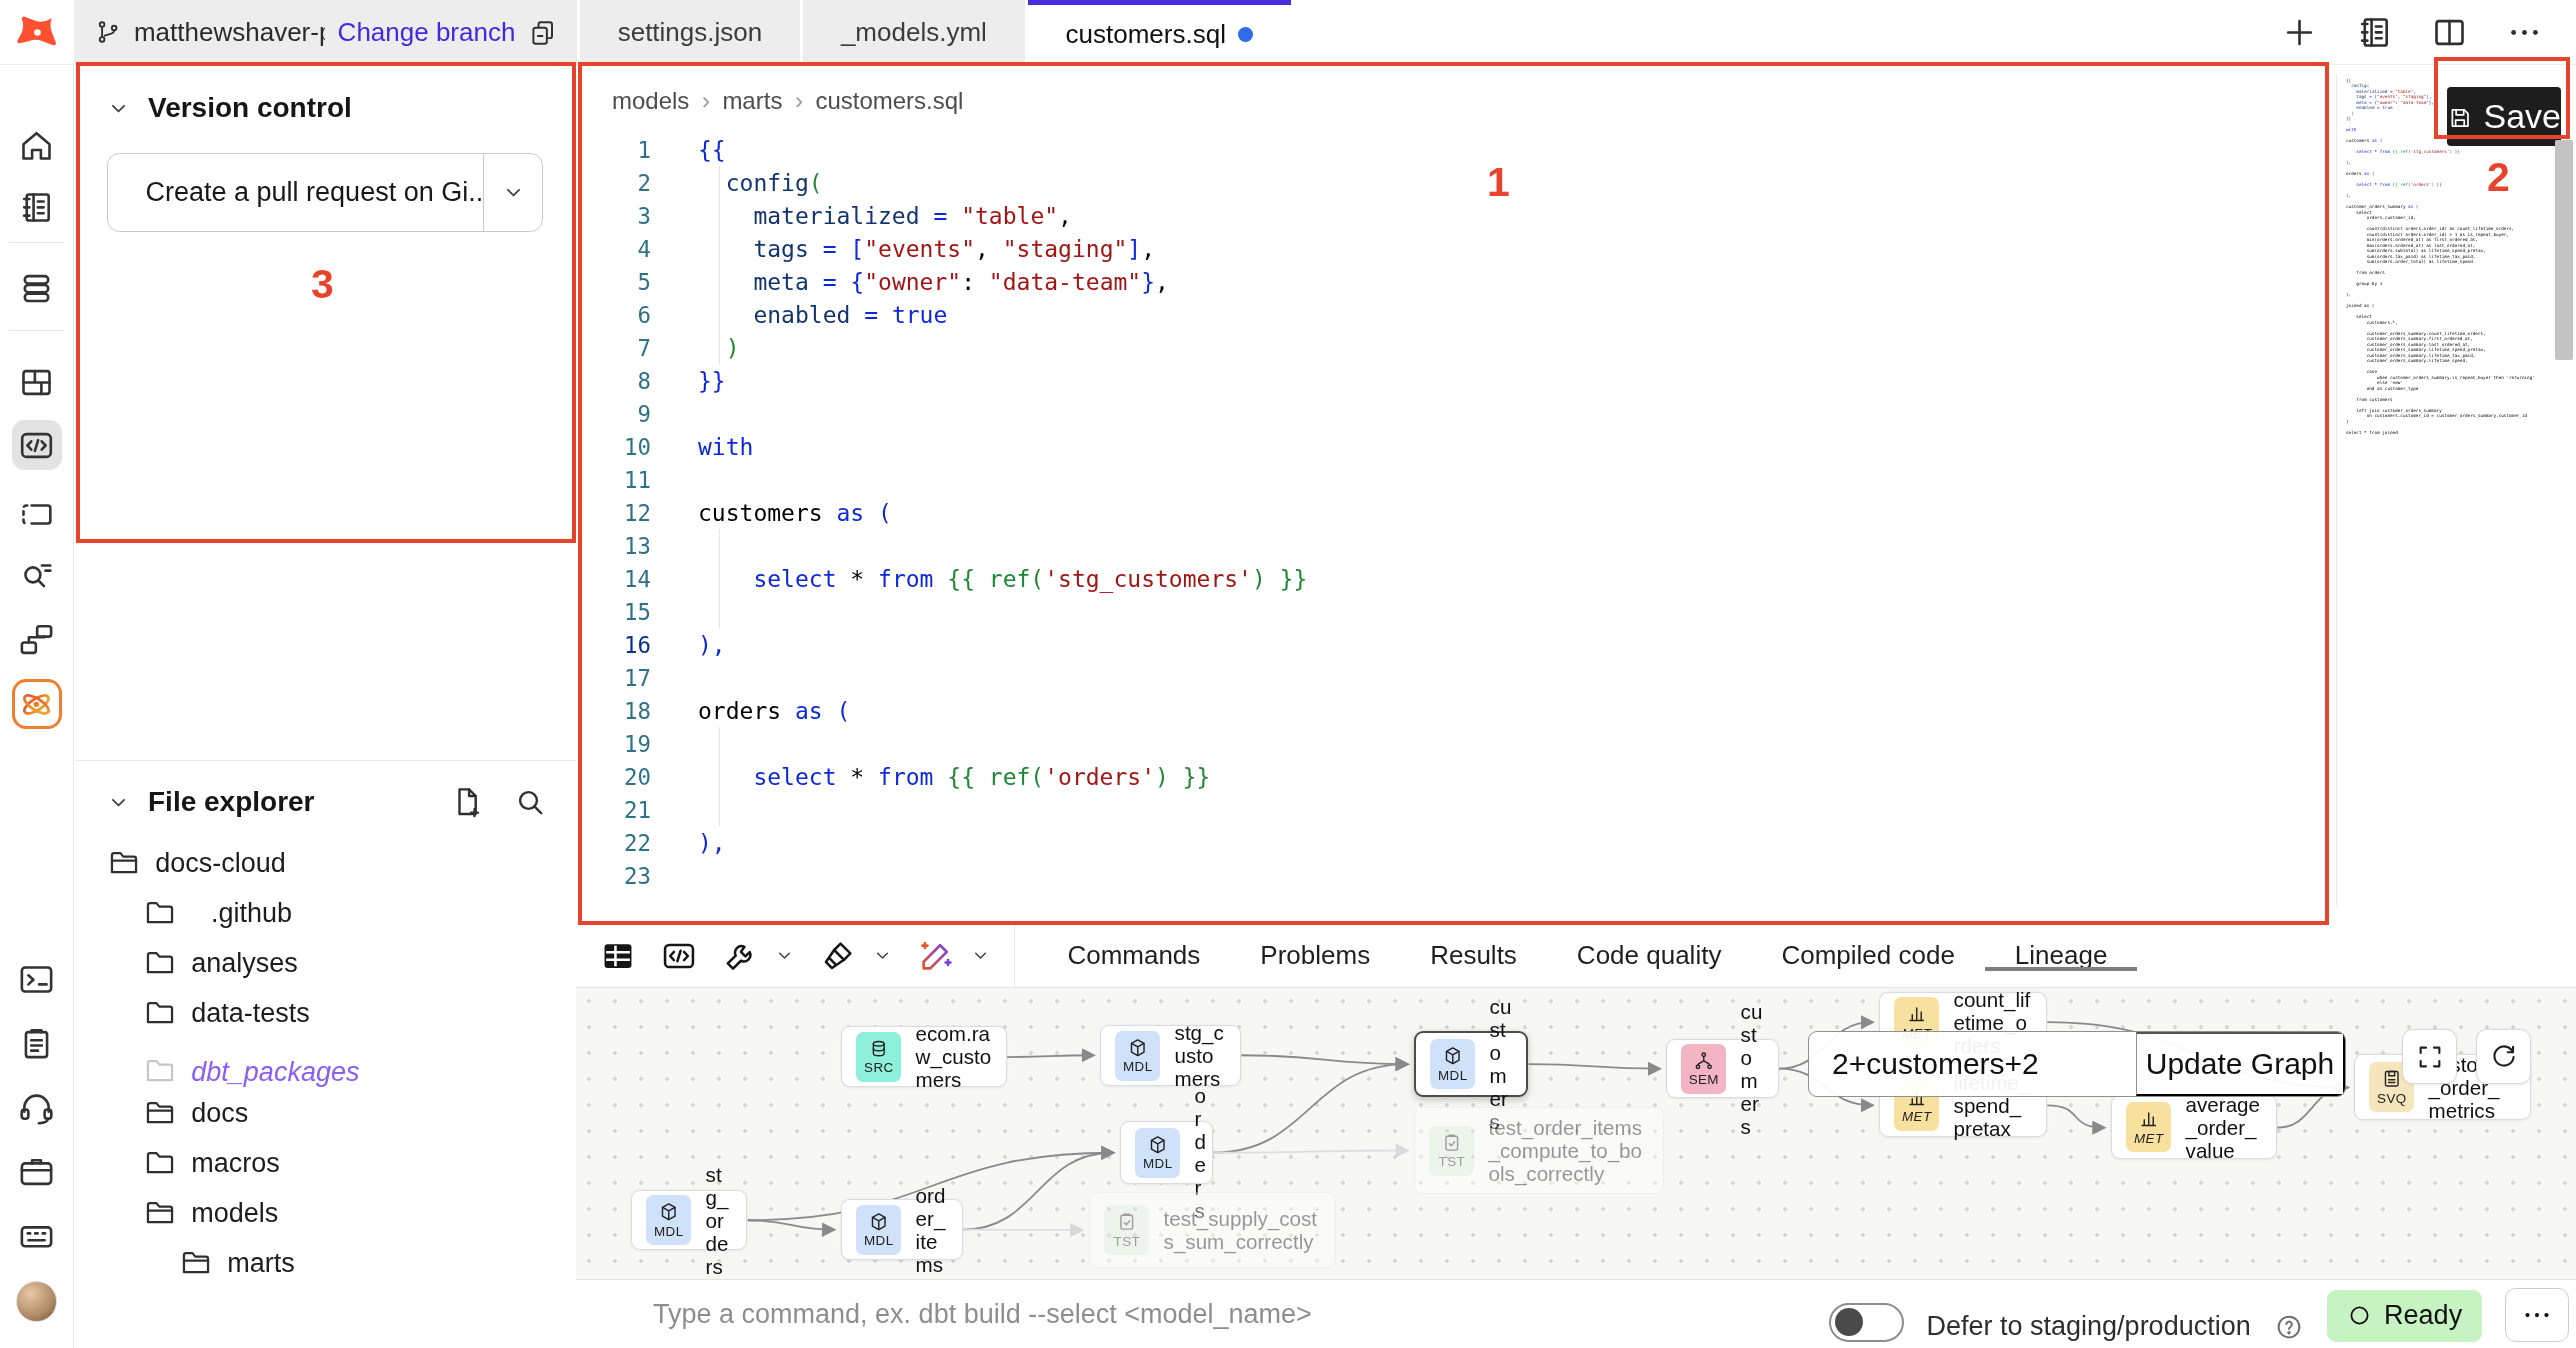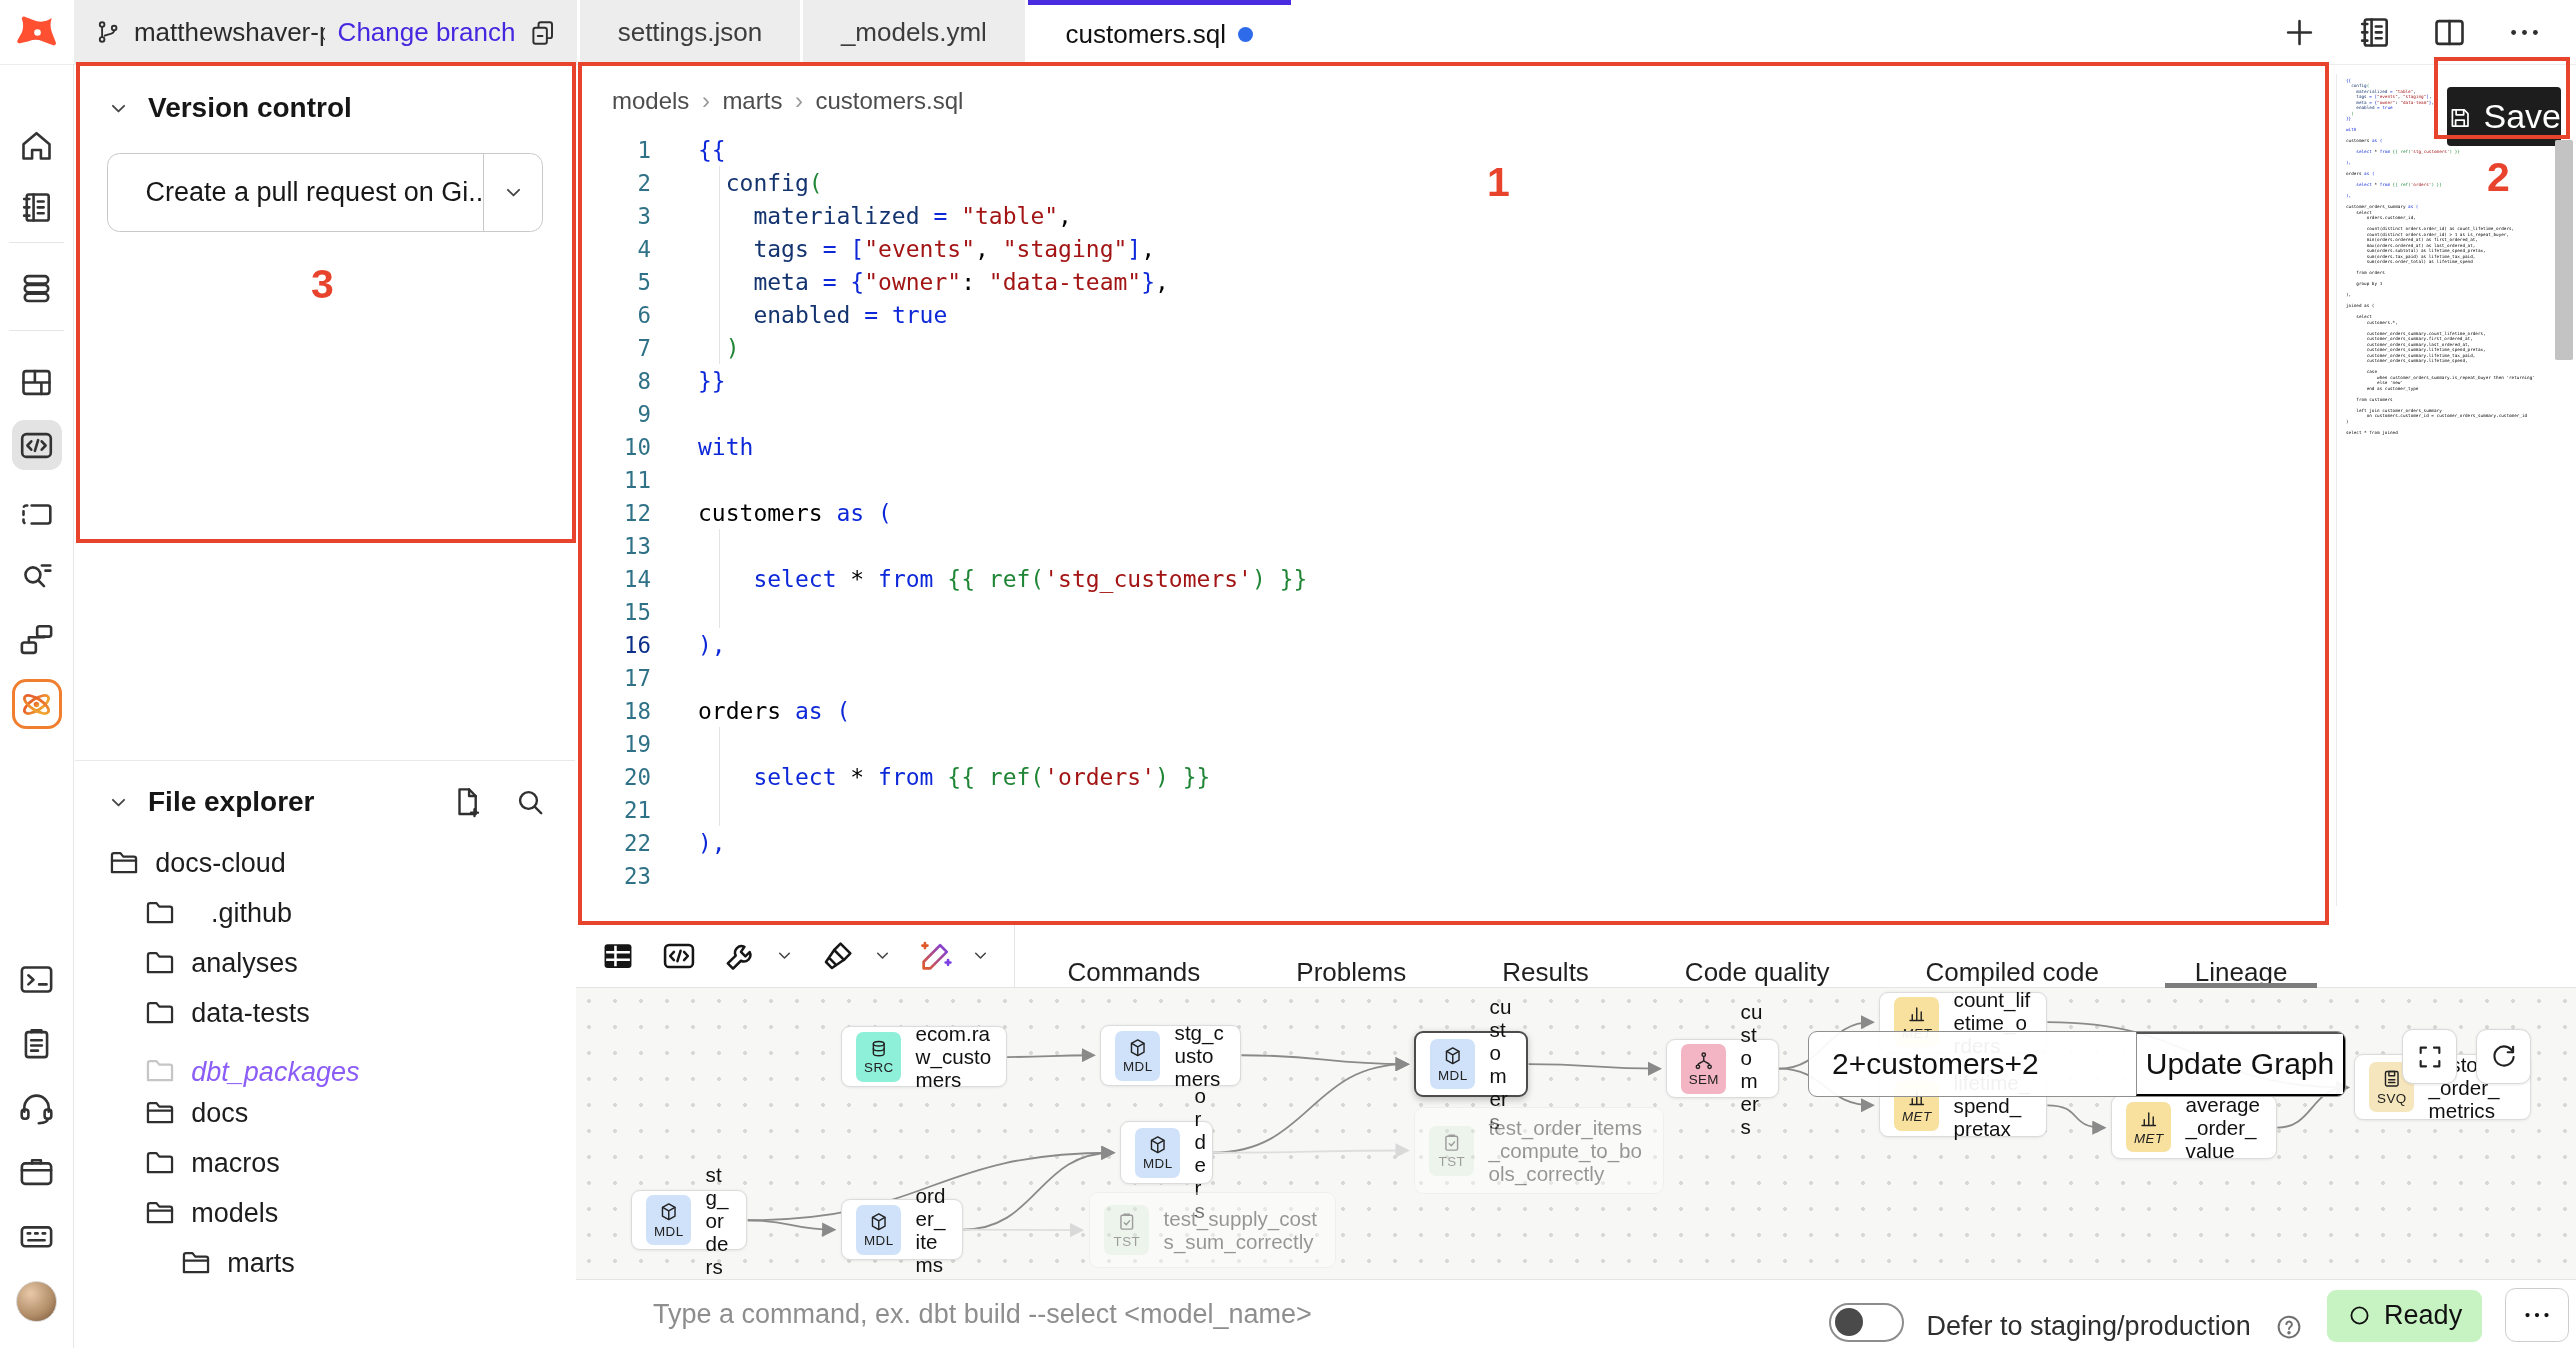--- a/index.html
+++ b/index.html
@@ -66,21 +66,21 @@
   .save-btn .icn { width:30px; height:30px; color:#fff; }
   .vscroll { position:absolute; left:1979px; top:75px; width:18px; height:220px; background:#c3c3c3; border-radius:1.8px; }
 
   
   .bottom { position:absolute; left:576px; top:924px; width:2000px; height:425px; background:#fff; }
   .btoolbar { position:absolute; left:0; top:0; width:2000px; height:64px; display:flex; align-items:center; border-bottom:0.9px solid #e4e4e4; }
   .btool-icons { display:flex; align-items:center; gap:23px; padding-left:23px; }
   .btool-icons .icn { width:38px; height:38px; color:#161616; cursor:pointer; }
   .btool-icons .chev { width:23px; height:23px; margin-left:-9px; cursor:pointer; }
   .btool-sep { width:0.9px; height:64px; background:#e4e4e4; margin-left:21.5px; }
-  .btabs { display:flex; align-items:flex-end; height:64px; margin-left:23px;gap:36px; }
+  .btabs { display:flex; align-items:center; height:64px; margin-left:23px; }
   .btab { display:flex; align-items:center; padding:0 30px; font-size:26px; color:#1f1f1f; position:relative; cursor:pointer; }
   .btab.active { font-weight:400; }
   .btab.active::after { content:""; position:absolute; left:0; right:0; bottom:0; height:4.5px; background:#7d7d7d; }
 
   .lineage { position:absolute; left:0; top:64px; width:2000px; height:291px; background:#f7f7f6; overflow:hidden;
     background-image:radial-gradient(#d7d7d5 1.8px, transparent 2.2px); background-size:26px 26px; }
   .edges { position:absolute; left:0; top:0; }
   .lnode { position:absolute; background:#fff; border:1.3px solid #dcdcdc; border-radius:9px; box-shadow:0 0.9px 2.7px rgba(0,0,0,.07); display:flex; align-items:center; gap:14.3px; padding:0 14.3px; cursor:pointer; }
   .lnode.sel { border:2.7px solid #4c4c4c; box-shadow:0 2.7px 7.2px rgba(0,0,0,.22); }
   .lnode.faded { opacity:.42; box-shadow:none; border-color:#e6e6e6; }

